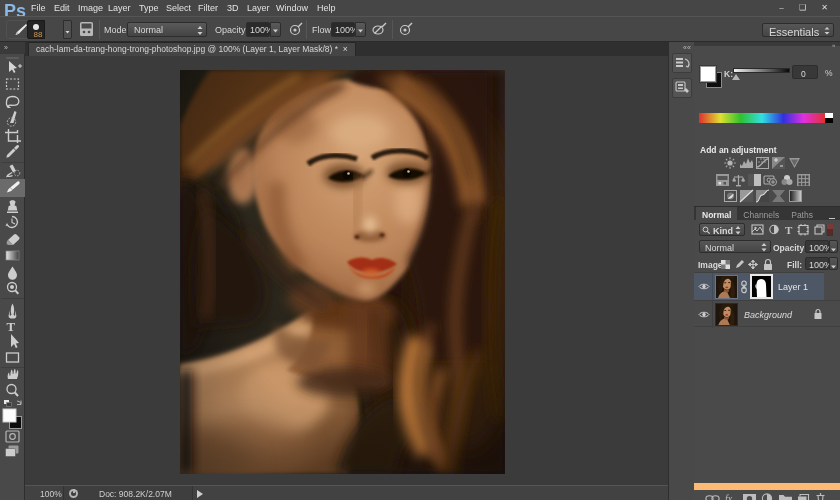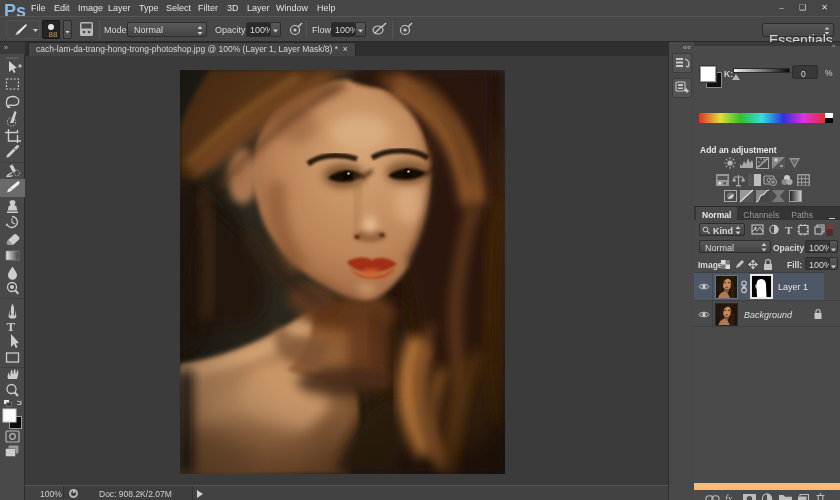--- a/index.html
+++ b/index.html
@@ -67,21 +67,21 @@
 
   <div id="optionsbar" class="abs">
 
     <svg class="abs" style="left:6px; top:3px;" width="34" height="19" viewBox="0 0 34 19">
       <rect x="0.5" y="0.5" width="33" height="18" rx="2" fill="none" stroke="#515151"></rect>
       <path d="M20 4 L11 12 L9.5 15 L13 13.8 L21 5.2 Z" fill="#e8e8e8"></path>
       <path d="M9.5 15 L13 13.8 L11 12 Z" fill="#bbb"></path>
       <path d="M27 9 l5 0 l-2.5 3 z" fill="#cfcfcf"></path>
     </svg>
 
-    <div class="abs" style="left:42px; top:3px; width:18px; height:19px; background:#242424; border:1px solid #1a1a1a; border-radius:2px 0 0 2px;">
+    <div class="abs" style="left:27px; top:3px; width:18px; height:19px; background:#242424; border:1px solid #1a1a1a; border-radius:2px 0 0 2px;">
       <div class="abs" style="left:5px; top:3px; width:6px; height:6px; border-radius:50%; background:#e8e8e8;"></div>
       <div class="abs" style="left:3px; top:9px; width:14px; font-size:8px; color:#c89858; text-align:center;">88</div>
     </div>
     <div class="abs" style="left:63px; top:3px; width:9px; height:19px; background:#4f4f4f; border:1px solid #2d2d2d; border-radius:0 2px 2px 0;">
       <svg width="7" height="17" viewBox="0 0 7 17">
           <path d="M1.5 10 l4 0 l-2 2.5 z" fill="#d8d8d8"></path>
         </svg>
     </div>
 
     <svg class="abs" style="left:79px; top:4px;" width="15" height="16" viewBox="0 0 15 16">
@@ -129,21 +129,21 @@
       <path d="M11 5 L15 1" stroke="#c8c8c8" stroke-width="1.5"></path>
     </svg>
     <div class="sep abs" style="left:392px; top:3px; height:19px;"></div>
     <svg class="abs" style="left:398px; top:5px;" width="15" height="15" viewBox="0 0 15 15">
       <circle cx="7" cy="8" r="4.5" fill="none" stroke="#c8c8c8" stroke-width="1.2"></circle>
       <circle cx="7" cy="8" r="1.6" fill="#c8c8c8"></circle>
       <path d="M10 5 L14 1" stroke="#c8c8c8" stroke-width="1.5"></path>
     </svg>
 
     <div class="well abs" style="left:762px; top:6px; width:72px; height:14px; background:linear-gradient(#565656,#464646);">
-      <span class="abs" style="left:6px; top:8px; font-size:14px;">Essentials</span>
+      <span class="abs" style="left:6px; top:2px; font-size:11px;">Essentials</span>
       <svg class="abs" style="right:2px; top:2px;" width="8" height="10" viewBox="0 0 8 10">
         <path d="M1.5 3.5 l2.5-2.5 l2.5 2.5 z M1.5 6 l2.5 2.5 l2.5-2.5 z" fill="#ccc"></path>
       </svg>
     </div>
   </div>
 
   <div id="tabrow" class="abs">
       <div id="doctab" class="abs">cach-lam-da-trang-hong-trong-photoshop.jpg @ 100% (Layer 1, Layer Mask/8) * &nbsp;×</div>
     </div>
 

